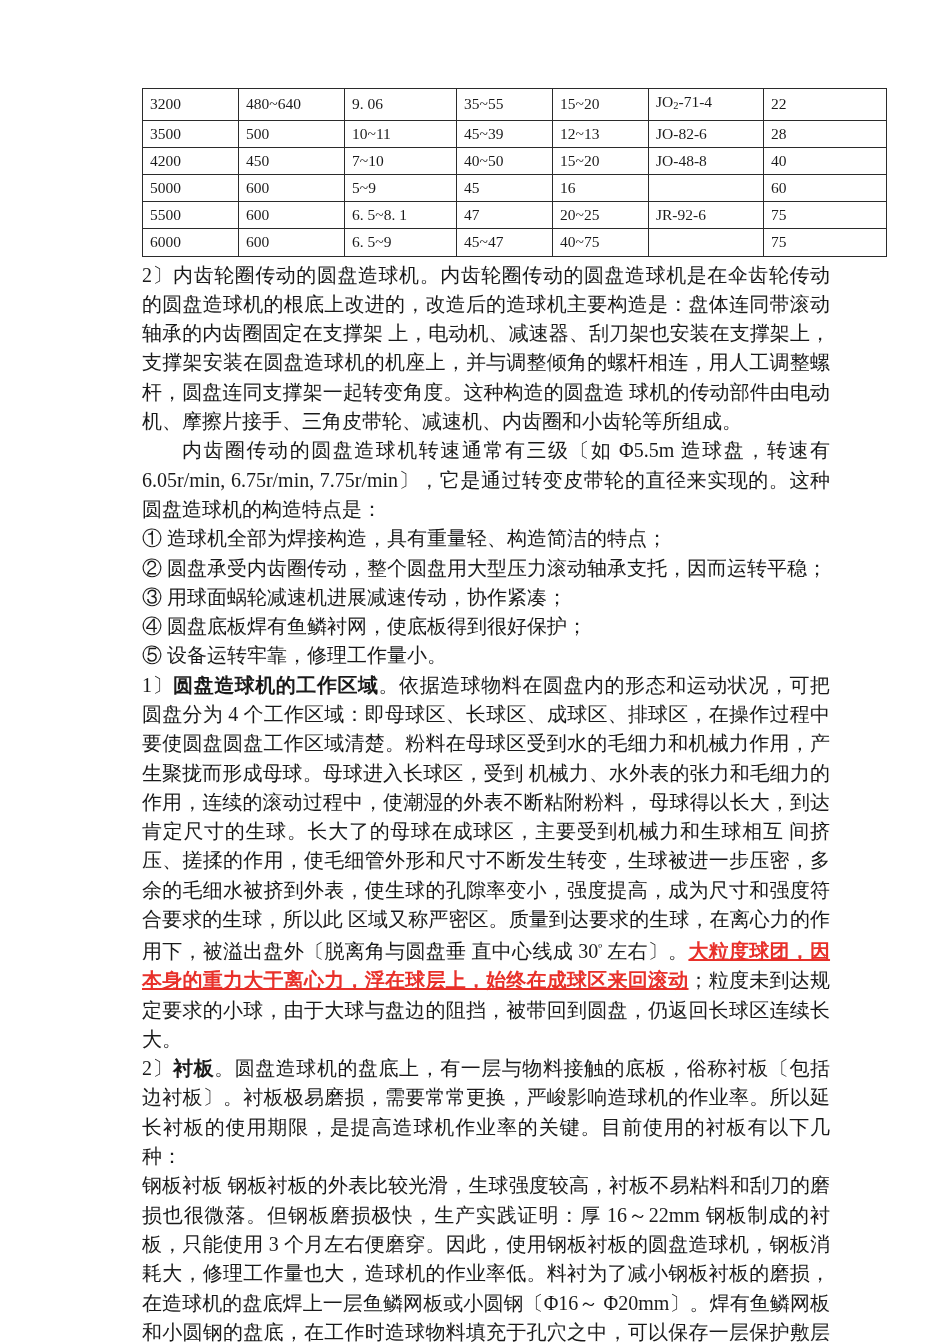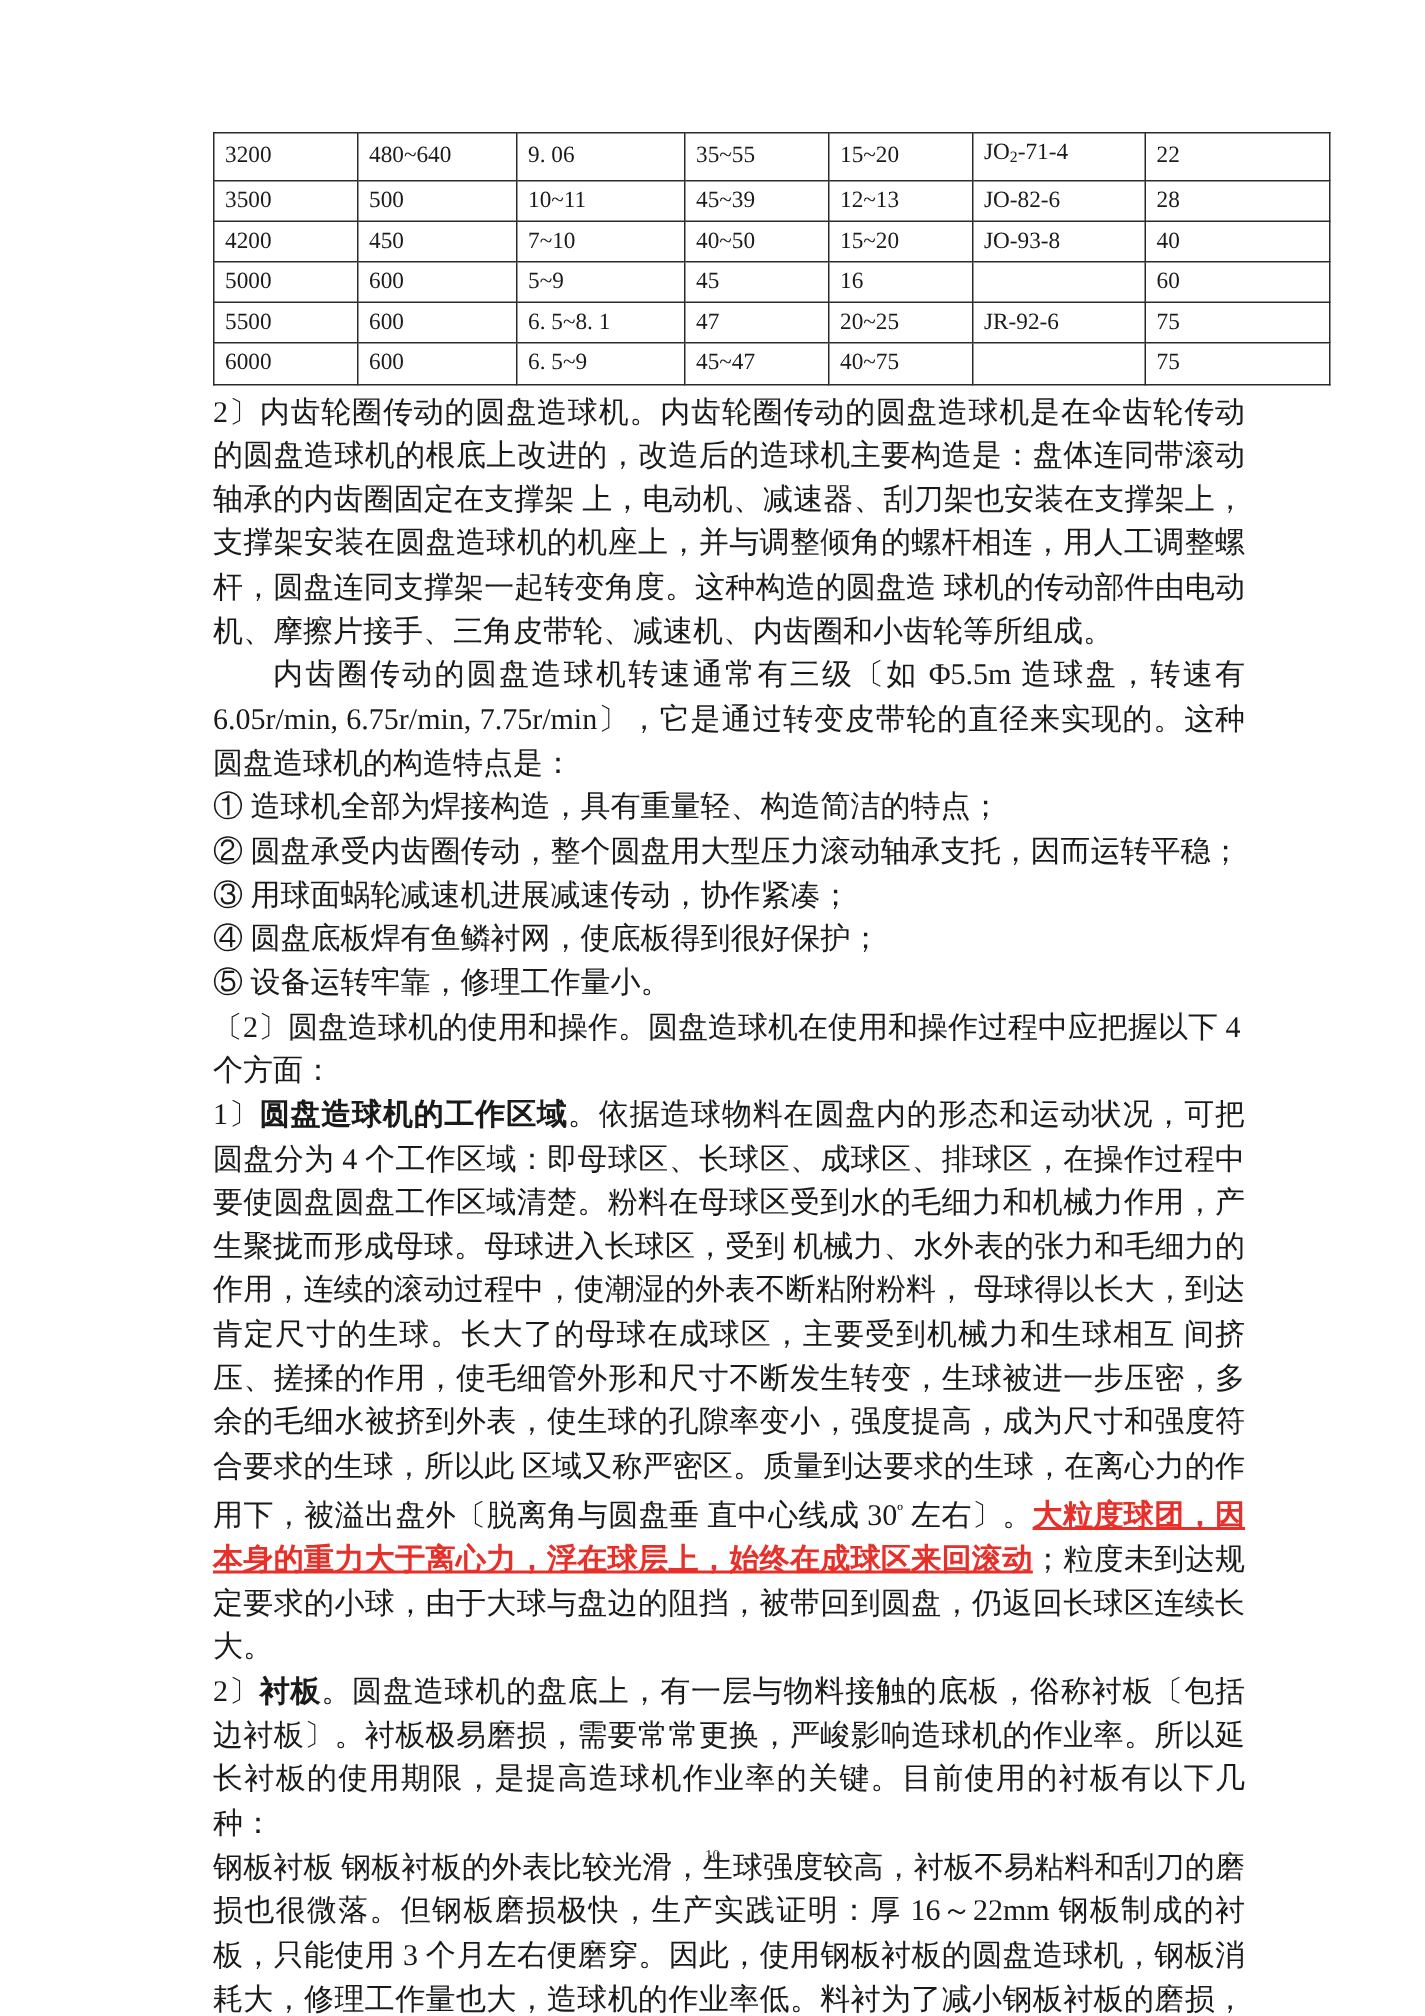--- a/index.html
+++ b/index.html
@@ -115,21 +115,21 @@
           <td class="c4">12~13</td>
           <td class="c5">JO-82-6</td>
           <td class="c6">28</td>
         </tr>
         <tr>
           <td class="c0">4200</td>
           <td class="c1">450</td>
           <td class="c2">7~10</td>
           <td class="c3">40~50</td>
           <td class="c4">15~20</td>
-          <td class="c5">JO-93-8</td>
+          <td class="c5">JO-48-8</td>
           <td class="c6">40</td>
         </tr>
         <tr>
           <td class="c0">5000</td>
           <td class="c1">600</td>
           <td class="c2">5~9</td>
           <td class="c3">45</td>
           <td class="c4">16</td>
           <td class="c5"></td>
           <td class="c6">60</td>
@@ -160,21 +160,20 @@
       <p class="para just">2〕内齿轮圈传动的圆盘造球机。内齿轮圈传动的圆盘造球机是在伞齿轮传动的圆盘造球机的根底上改进的，改造后的造球机主要构造是：盘体连同带滚动轴承的内齿圈固定在支撑架 上，电动机、减速器、刮刀架也安装在支撑架上，支撑架安装在圆盘造球机的机座上，并与调整倾角的螺杆相连，用人工调整螺杆，圆盘连同支撑架一起转变角度。这种构造的圆盘造 球机的传动部件由电动机、摩擦片接手、三角皮带轮、减速机、内齿圈和小齿轮等所组成。</p>
 
       <p class="para just indent2">内齿圈传动的圆盘造球机转速通常有三级〔如 Φ5.5m 造球盘，转速有 6.05r/min, 6.75r/min, 7.75r/min〕，它是通过转变皮带轮的直径来实现的。这种圆盘造球机的构造特点是：</p>
 
       <p class="para noj">① 造球机全部为焊接构造，具有重量轻、构造简洁的特点；</p>
       <p class="para noj">② 圆盘承受内齿圈传动，整个圆盘用大型压力滚动轴承支托，因而运转平稳；</p>
       <p class="para noj">③ 用球面蜗轮减速机进展减速传动，协作紧凑；</p>
       <p class="para noj">④ 圆盘底板焊有鱼鳞衬网，使底板得到很好保护；</p>
       <p class="para noj">⑤ 设备运转牢靠，修理工作量小。</p>
 
-      <p class="para noj">〔2〕圆盘造球机的使用和操作。圆盘造球机在使用和操作过程中应把握以下 4 个方面：</p>
 
       <p class="para just"><span>1〕</span><span class="b">圆盘造球机的工作区域</span><span>。依据造球物料在圆盘内的形态和运动状况，可把圆盘分为 4 个工作区域：即母球区、长球区、成球区、排球区，在操作过程中要使圆盘圆盘工作区域清楚。粉料在母球区受到水的毛细力和机械力作用，产生聚拢而形成母球。母球进入长球区，受到 机械力、水外表的张力和毛细力的作用，连续的滚动过程中，使潮湿的外表不断粘附粉料， 母球得以长大，到达肯定尺寸的生球。长大了的母球在成球区，主要受到机械力和生球相互 间挤压、搓揉的作用，使毛细管外形和尺寸不断发生转变，生球被进一步压密，多余的毛细水被挤到外表，使生球的孔隙率变小，强度提高，成为尺寸和强度符合要求的生球，所以此 区域又称严密区。质量到达要求的生球，在离心力的作用下，被溢出盘外〔脱离角与圆盘垂 直中心线成 30</span><span class="sup">º</span><span> 左右〕。</span><span class="red">大粒度球团，因本身的重力大于离心力，浮在球层上，始终在成球区来回滚动</span><span>；粒度未到达规定要求的小球，由于大球与盘边的阻挡，被带回到圆盘，仍返回长球区连续长大。</span></p>
 
       <p class="para just"><span>2〕</span><span class="b">衬板</span><span>。圆盘造球机的盘底上，有一层与物料接触的底板，俗称衬板〔包括边衬板〕。衬板极易磨损，需要常常更换，严峻影响造球机的作业率。所以延长衬板的使用期限，是提高造球机作业率的关键。目前使用的衬板有以下几种：</span></p>
 
       <p class="para just">钢板衬板 钢板衬板的外表比较光滑，生球强度较高，衬板不易粘料和刮刀的磨损也很微落。但钢板磨损极快，生产实践证明：厚 16～22mm 钢板制成的衬板，只能使用 3 个月左右便磨穿。因此，使用钢板衬板的圆盘造球机，钢板消耗大，修理工作量也大，造球机的作业率低。料衬为了减小钢板衬板的磨损，在造球机的盘底焊上一层鱼鳞网板或小圆钢〔Φ16～ Φ20mm〕。焊有鱼鳞网板和小圆钢的盘底，在工作时造球物料填充于孔穴之中，可以保存一层保护敷层〔又称底料〕，保护盘底不被磨损，又无需更换衬板，一层不厚的底料对加速造球过程是有利的，造球机产量可以提高。但是承受这种方法又带来了球盘严峻粘料和刮刀的 快速磨损。由于底料在生球不断的滚动作用下，变的越来越严密，底料外表的温度也相应提 高，因此疏松料很易附在上面，使底料加厚，全靠刮刀来掌握底料的厚度和平坦料衬，使刮 刀磨损加剧〔一般料衬须承受合金刀头来制作刮刀〕。另外，由于料衬外表比较粗糙，物料</p>
 
     </div>
   </div>
 

